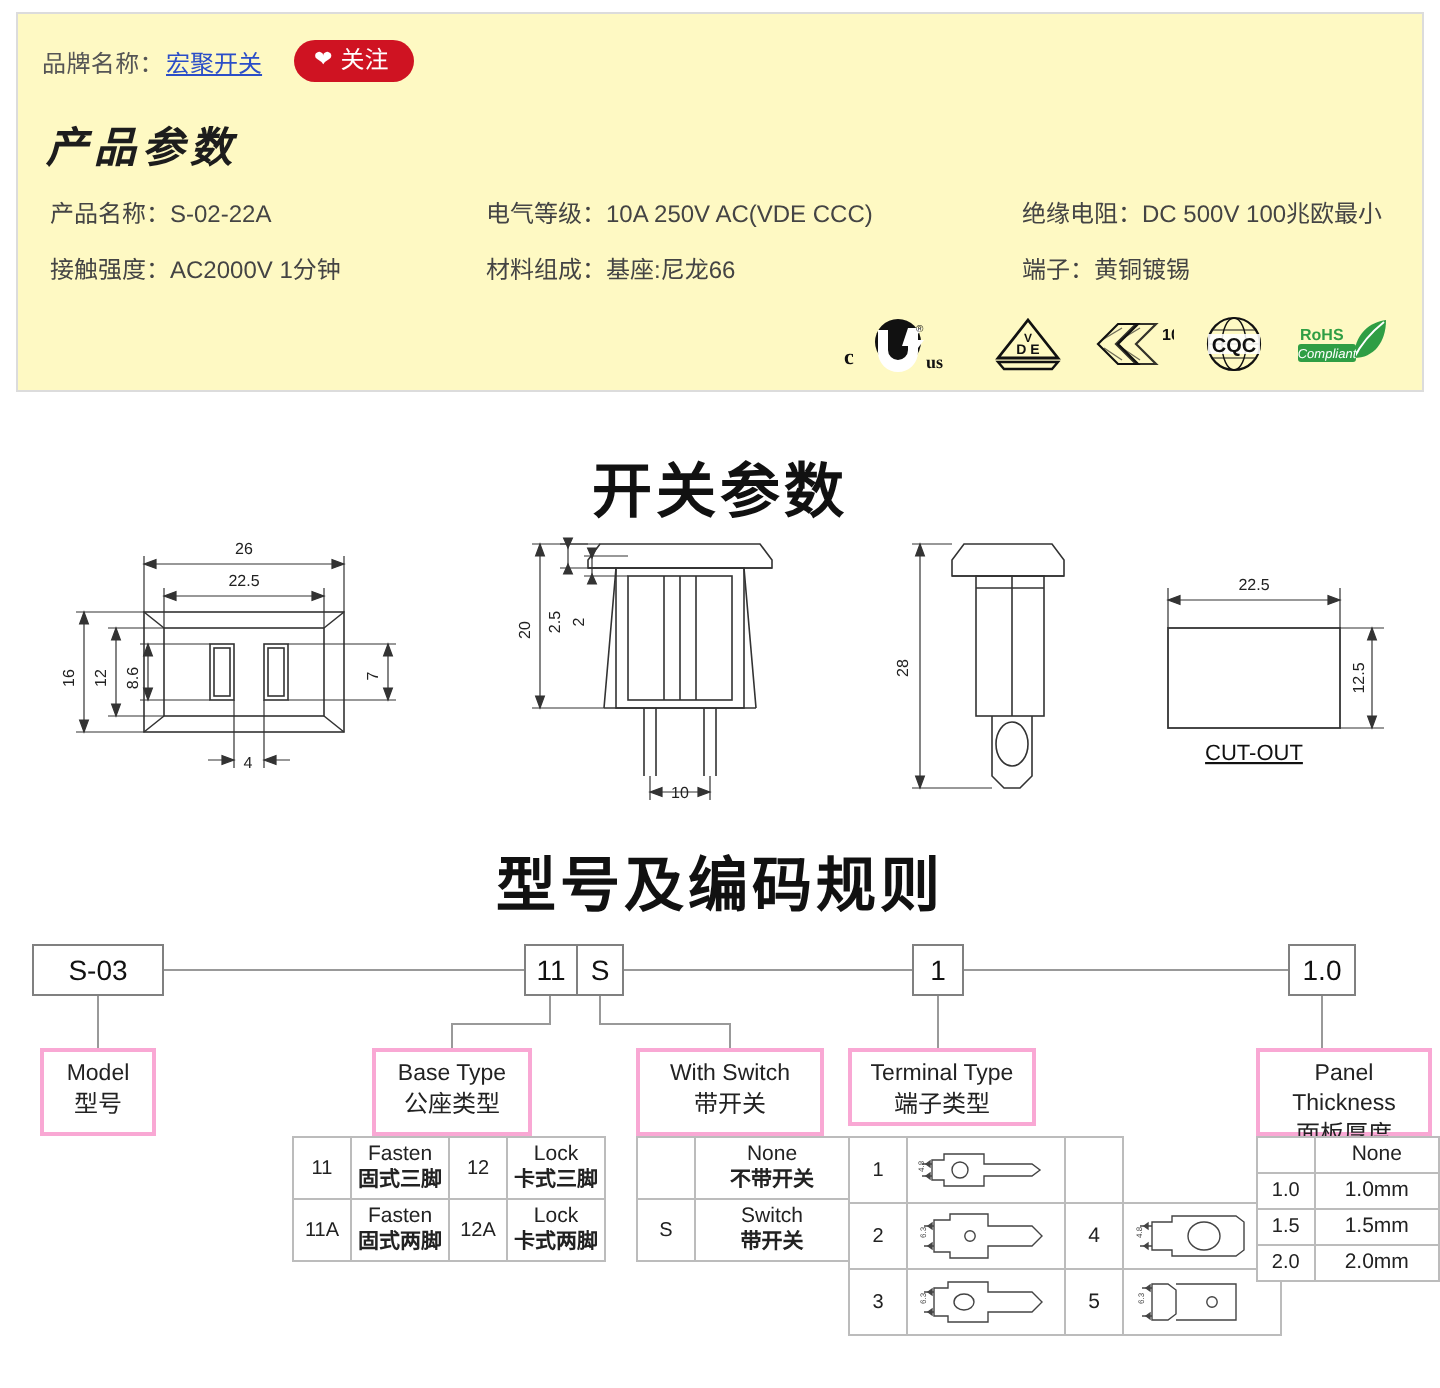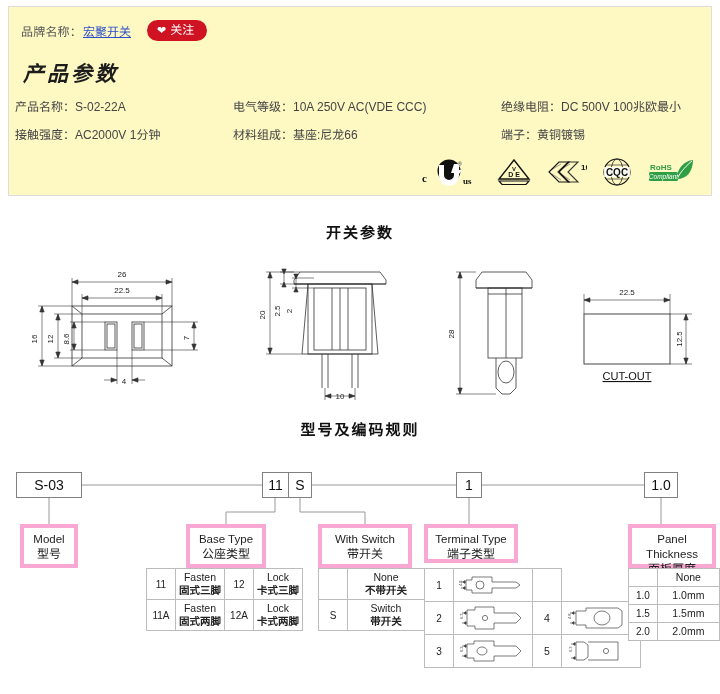--- a/index.html
+++ b/index.html
@@ -77,21 +77,21 @@
     font-family: "DejaVu Serif", "Liberation Serif", serif;
     font-size: 21px;
     font-style: italic;
     font-weight: 700;
     color: #1d1d1d;
     letter-spacing: 3px;
   }
 
   .spec-grid {
     position: absolute;
-    left: 6px;
+    left: 16px;
     top: 92px;
     width: 676px;
   }
   .spec-row {
     display: flex;
     height: 28px;
     align-items: flex-start;
   }
   .spec-cell {
     font-size: 12px;
@@ -119,21 +119,21 @@
     justify-content: center;
     height: 30px;
   }
   .cert svg { display: block; }
 
   
   .big-heading {
     position: absolute;
     width: 720px;
     text-align: center;
-    font-size: 15px;
+    font-size: 30px;
     font-weight: 700;
     color: #111111;
     letter-spacing: 2px;
     font-family: "DejaVu Sans", "Liberation Sans", sans-serif;
   }
   #heading-switch-params { top: 221px; }
   #heading-coding-rules  { top: 418px; }
 
   
   .drawings {
@@ -178,21 +178,21 @@
   }
   #code-model     { left: 16px;  top: 10px; width: 66px; }
   #code-base      { left: 262px; top: 10px; width: 26px; border-right: none; }
   #code-switch    { left: 288px; top: 10px; width: 24px; }
   #code-terminal  { left: 456px; top: 10px; width: 26px; }
   #code-panel     { left: 644px; top: 10px; width: 34px; }
 
   
   .group-label {
     position: absolute;
-    border: 4px solid #f9a8d4;
+    border: 2px solid #f9a8d4;
     background: #ffffff;
     box-sizing: border-box;
     text-align: center;
     font-size: 11.5px;
     line-height: 15px;
     color: #222222;
     padding-top: 4px;
   }
   #label-model    { left: 20px;  top: 62px; width: 58px;  height: 44px; }
   #label-base     { left: 186px; top: 62px; width: 80px;  height: 44px; }

